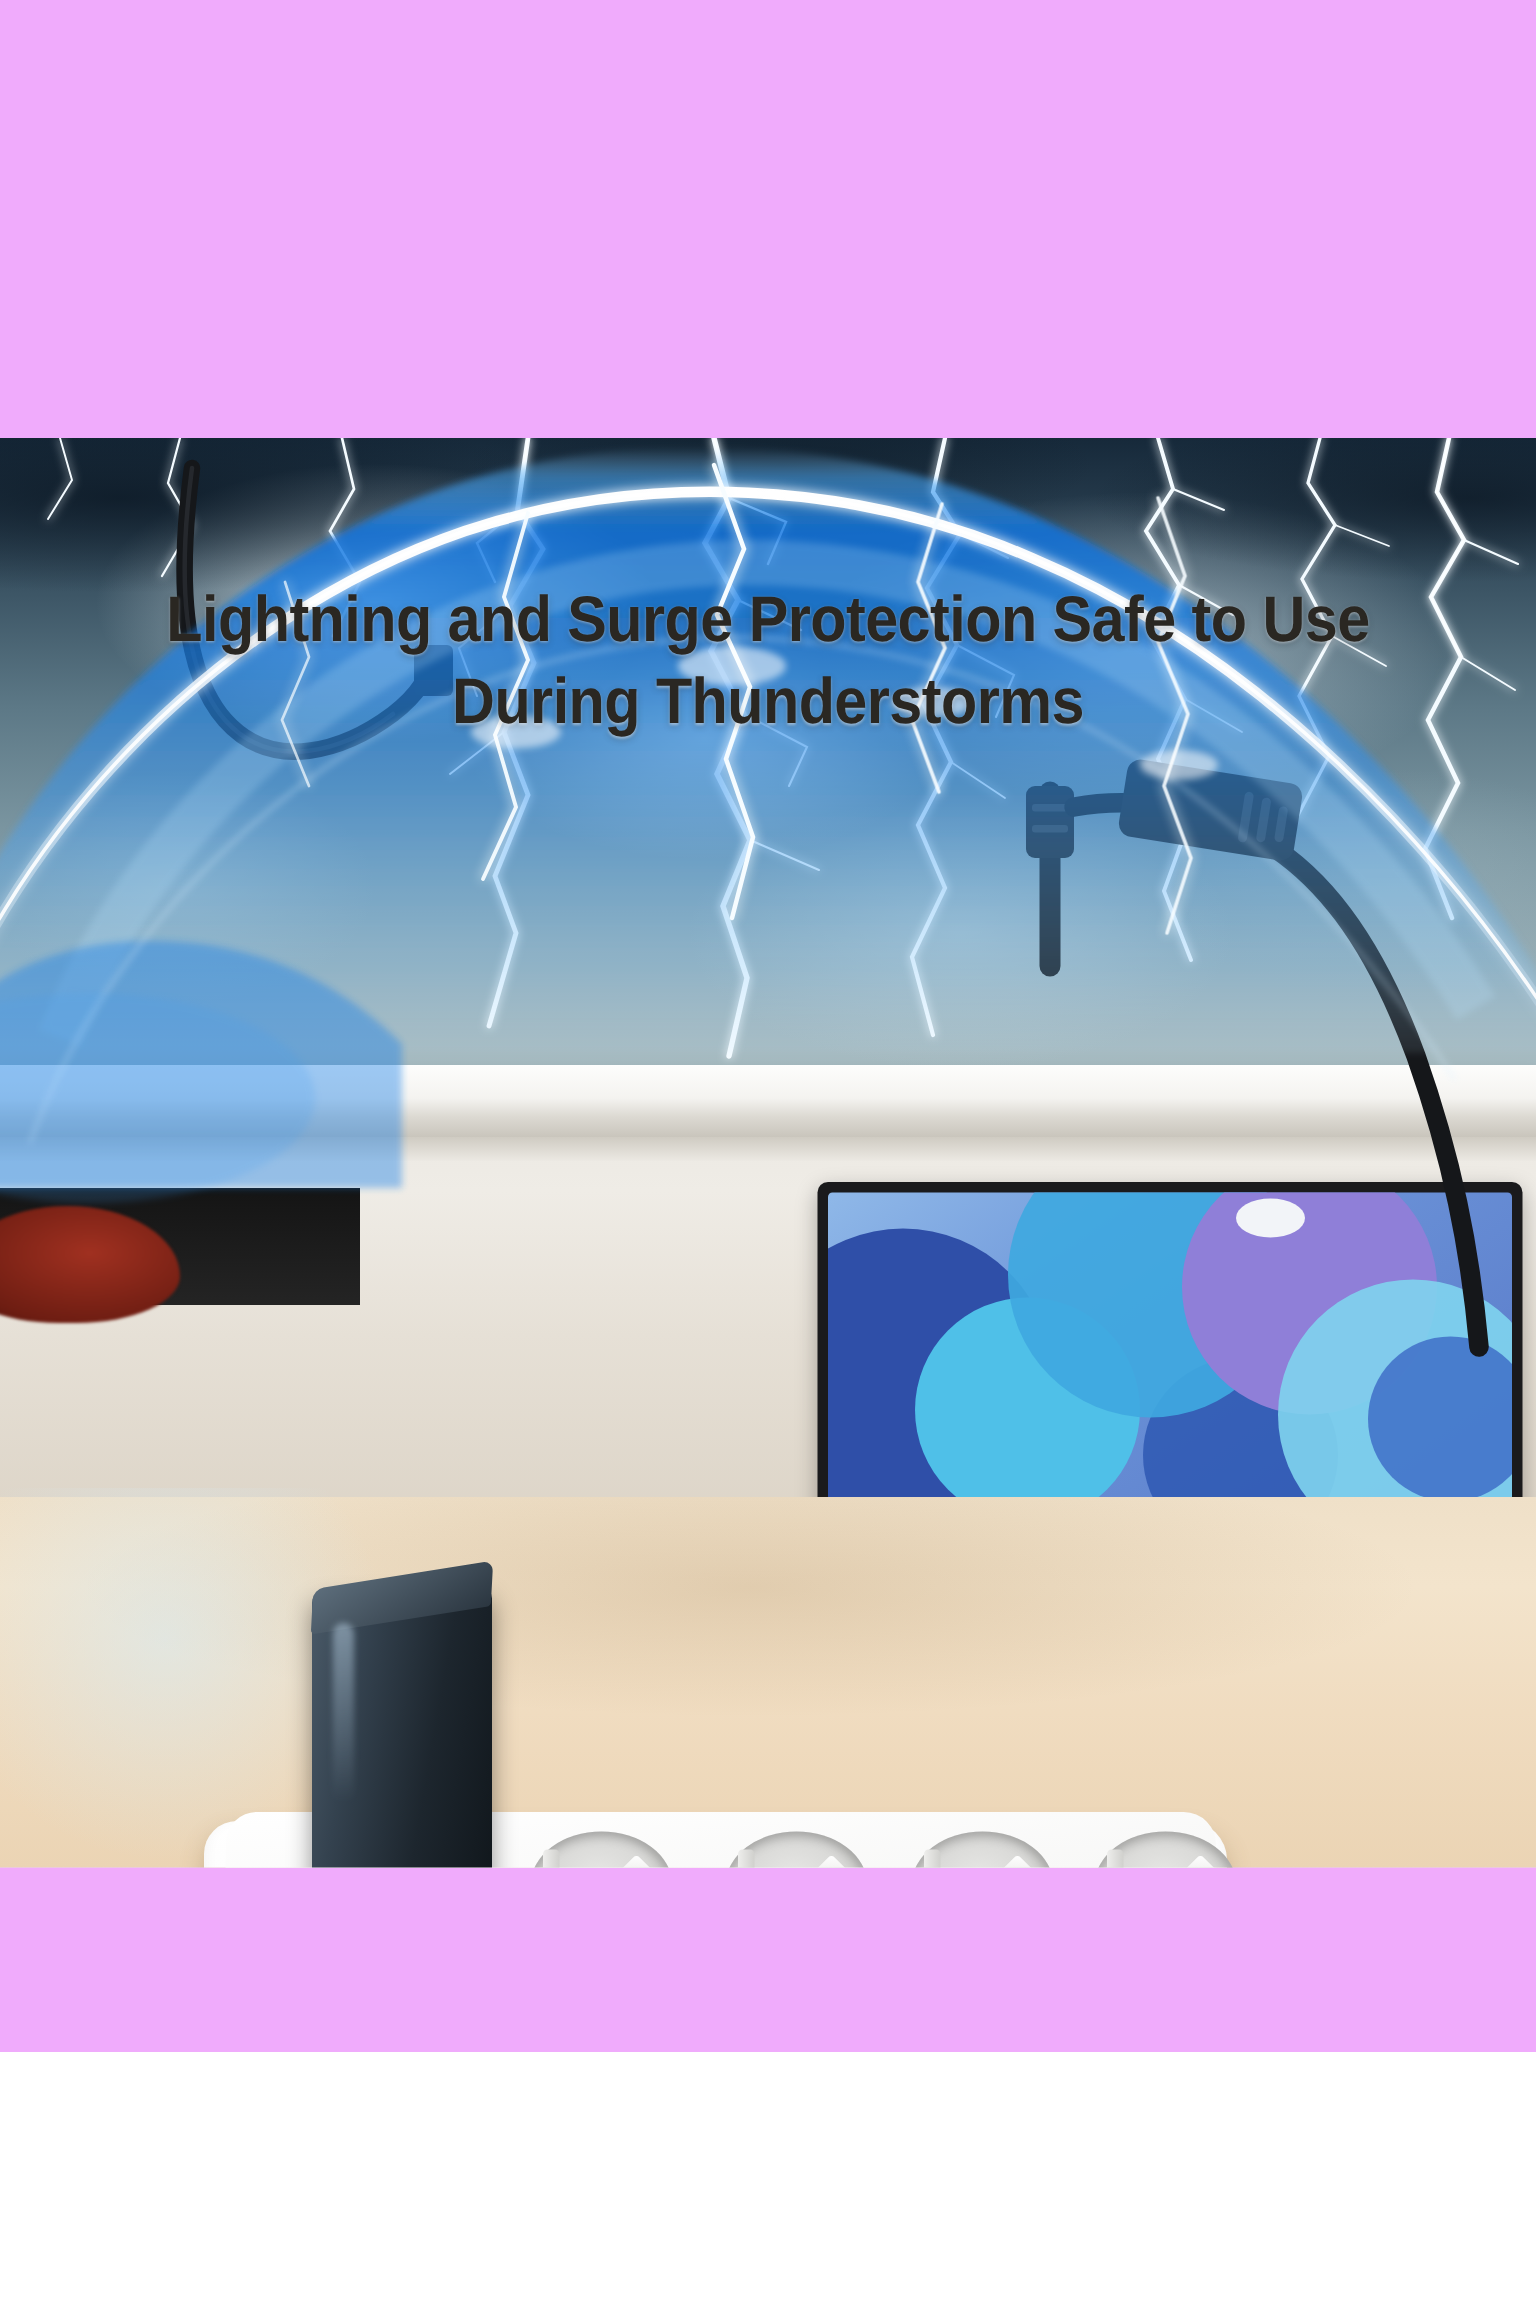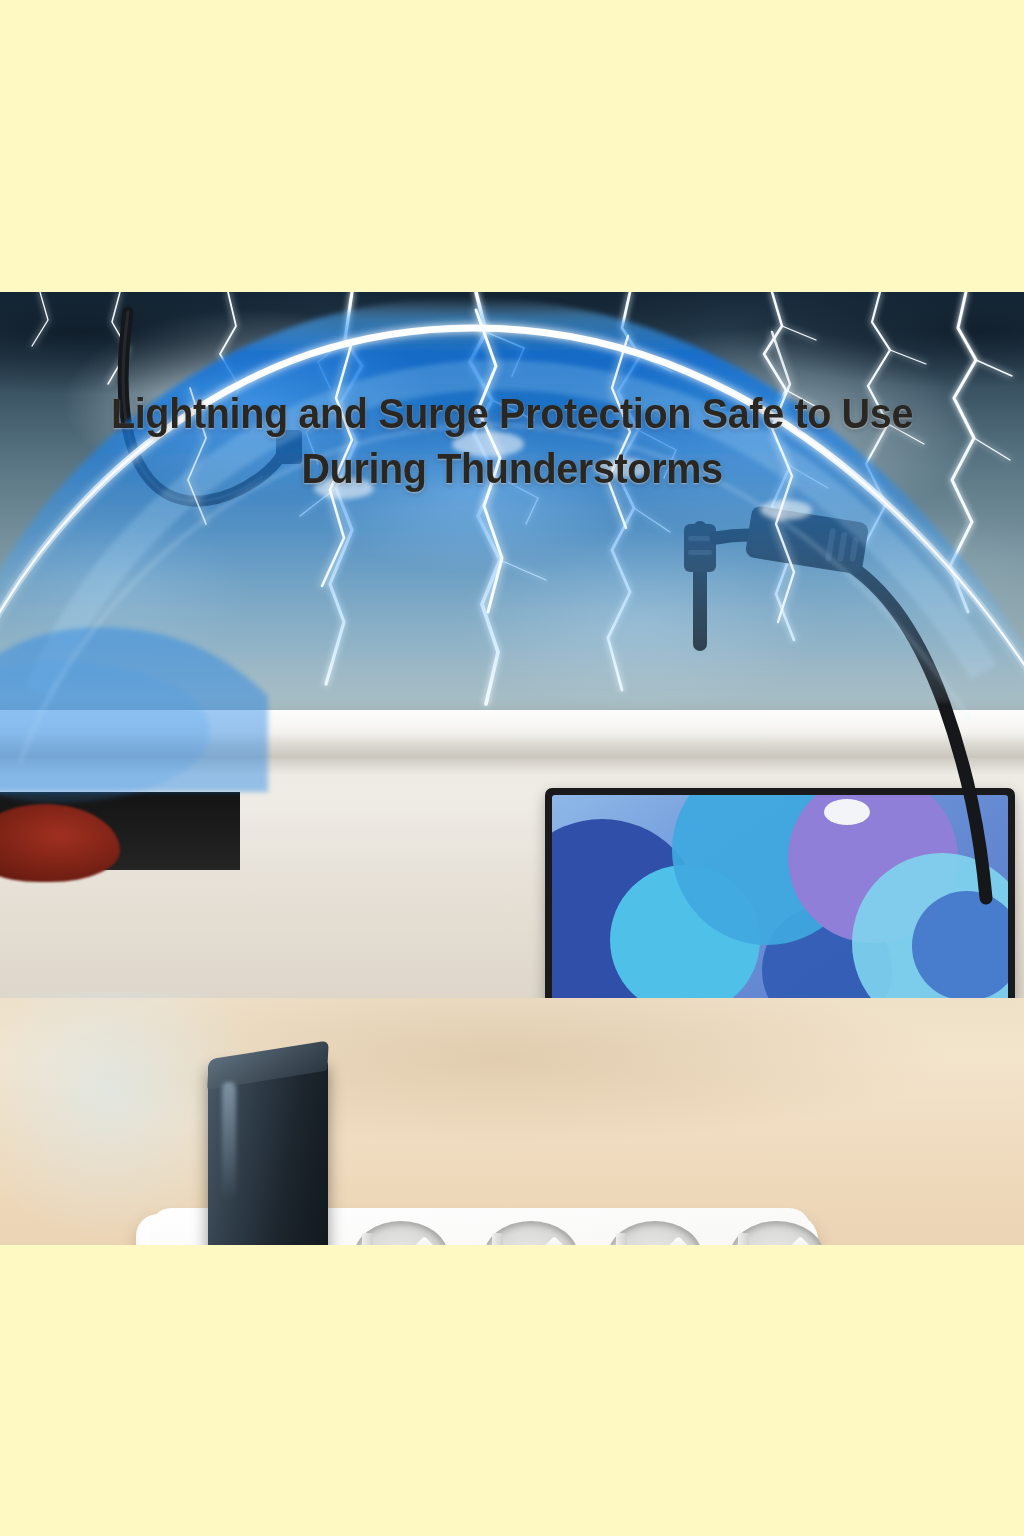--- a/index.html
+++ b/index.html
@@ -1,19 +1,19 @@
 <!DOCTYPE html>
 <html><head>
 <meta charset="utf-8">
 <style>
   * { margin:0; padding:0; box-sizing:border-box; }
   html,body { width:1024px; height:1536px; background:#ffffff;
     font-family:"Liberation Sans", sans-serif; overflow:hidden; }
 
-  #stage { position:relative; width:1024px; height:1536px; background:#fef9c3; }
+  #stage { position:relative; width:1024px; height:1368px; background:#f0abfc; }
 
   
   #photo {
     position:absolute; left:0; top:292px; width:1024px; height:953px;
     overflow:hidden; background:#e8e2d8;
   }
 
   
   .sky {
     position:absolute; left:0; top:0; width:1024px; height:425px;

